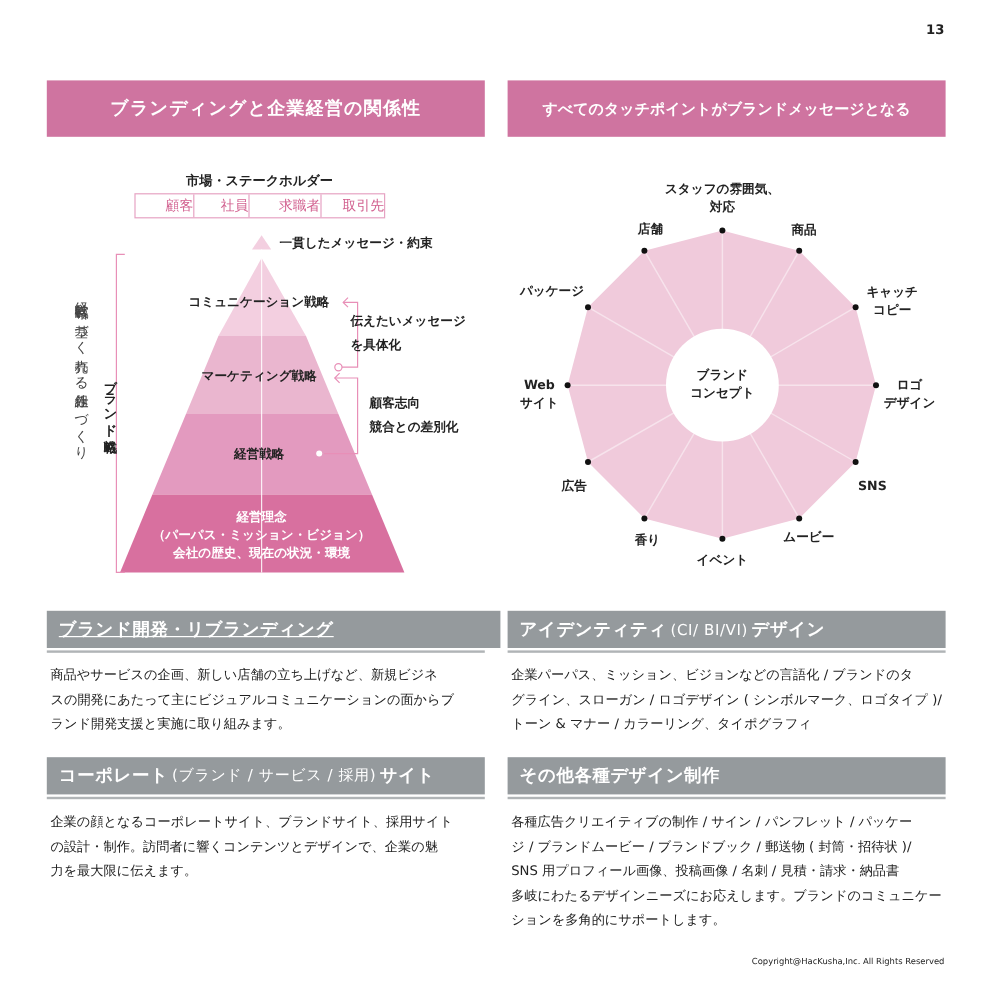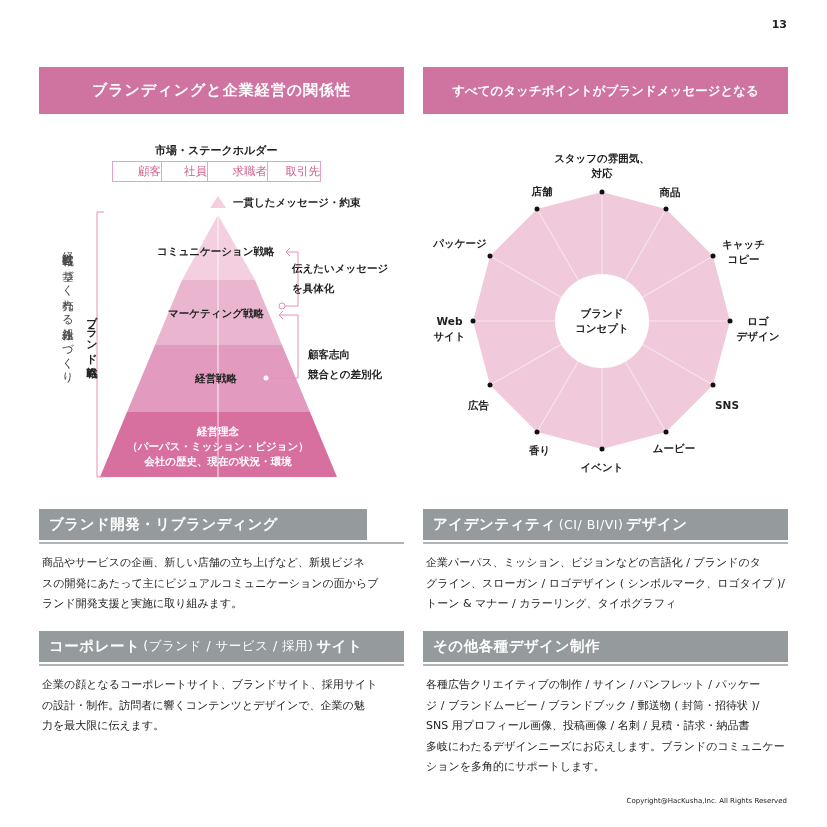--- a/index.html
+++ b/index.html
@@ -100,21 +100,21 @@
 <div class="abs-text lbl-white" style="left:118px; top:424px; width:200px;">
   <div>経営理念</div>
   <div>（パーパス・ミッション・ビジョン）</div>
   <div>会社の歴史、現在の状況・環境</div>
 </div>
 
 <div class="abs-text side-note" style="left:292px; top:258px;">
   <div>伝えたいメッセージ</div>
   <div>を具体化</div>
 </div>
-<div class="abs-text side-note" style="left:308px; top:344px;">
+<div class="abs-text side-note" style="left:308px; top:326px;">
   <div>顧客志向</div>
   <div>競合との差別化</div>
 </div>
 
 <div class="vert vert-gray">経営戦略に基づく売れる仕組みづくり</div>
 <div class="vert vert-bold">ブランド戦略</div>
 
 <svg class="wheel-svg" viewBox="423 130 380 370" xmlns="http://www.w3.org/2000/svg">
   <polygon fill="#f0cadb" points="602,192 666,209 713,256 730,321 713,385 666,432 602,449 537,432 490,385 473,321 490,256 537,209"></polygon>
   <g stroke="#f7e3ec" stroke-width="1.2">
@@ -171,21 +171,21 @@
 <div class="abs-text tp" style="left:577px; top:460px; width:50px;">イベント</div>
 <div class="abs-text tp" style="left:522px; top:443px; width:35px;">香り</div>
 <div class="abs-text tp" style="left:461px; top:398px; width:35px;">広告</div>
 <div class="abs-text tp" style="left:432px; top:314px; width:35px;">
   <div>Web</div>
   <div>サイト</div>
 </div>
 <div class="abs-text tp" style="left:430px; top:236px; width:60px;">パッケージ</div>
 <div class="abs-text tp" style="left:522px; top:184px; width:40px;">店舗</div>
 
-<div class="gray-header" style="left:39px; top:509px; width:328px;">ブランド開発・リブランディング</div>
+<div class="gray-header" style="left:39px; top:509px; width:378px;text-decoration:underline;">ブランド開発・リブランディング</div>
 <div class="gh-rule" style="left:39px; top:542px; width:365px;"></div>
 <div class="body-text" style="left:42px; top:553px; width:370px;">
   <div>商品やサービスの企画、新しい店舗の立ち上げなど、新規ビジネ</div>
   <div>スの開発にあたって主にビジュアルコミュニケーションの面からブ</div>
   <div>ランド開発支援と実施に取り組みます。</div>
 </div>
 
 <div class="gray-header" style="left:423px; top:509px; width:365px;">
   <span>アイデンティティ</span>
   <span class="light">(CI/ BI/VI)</span>

